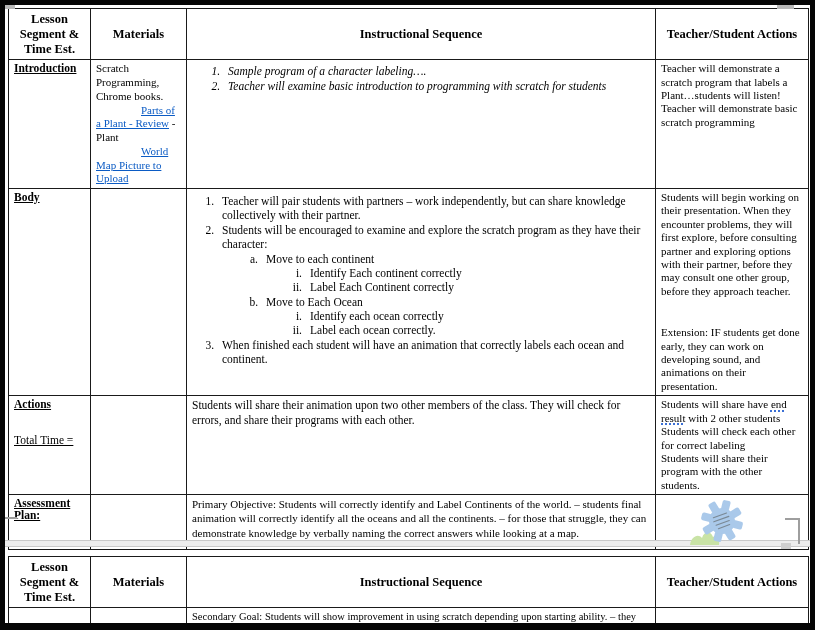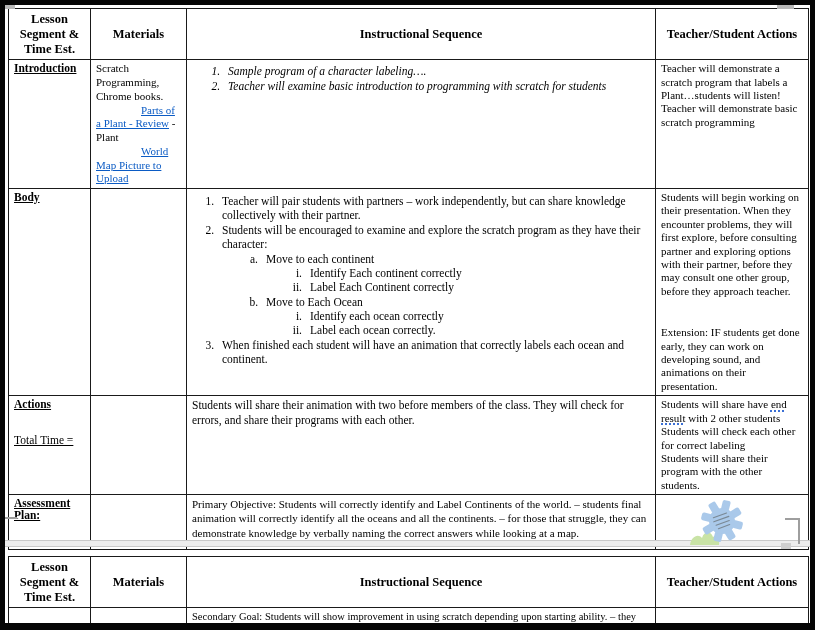--- a/index.html
+++ b/index.html
@@ -170,21 +170,21 @@
       </td>
     </tr>
 
     <tr class="r-closure">
       <td>
         <div class="rowlabel">Actions</div>
         <div class="rowlabel-light">Total Time =</div>
       </td>
       <td></td>
       <td class="cell-seq">
-        <div>Students will share their animation with two before members of the class.  They will check for errors, and share their programs with each other.</div>
+        <div>Students will share their animation upon two other members of the class.  They will check for errors, and share their programs with each other.</div>
       </td>
       <td class="cell-sm">
         <div><span>Students will share have </span><span class="grammar">end result</span><span> with 2 other students</span></div>
         <div>Students will check each other for correct labeling</div>
         <div>Students will share their program with the other students.</div>
       </td>
     </tr>
 
     <tr class="r-assess">
       <td>

